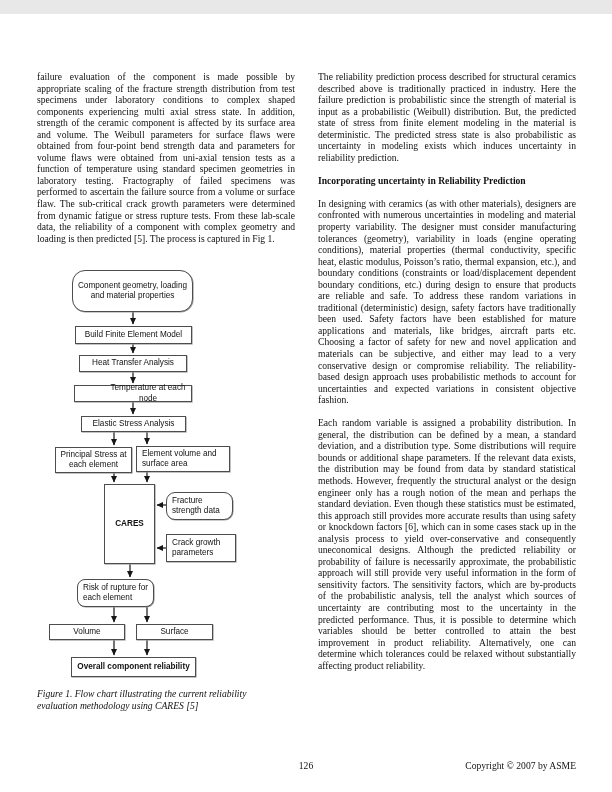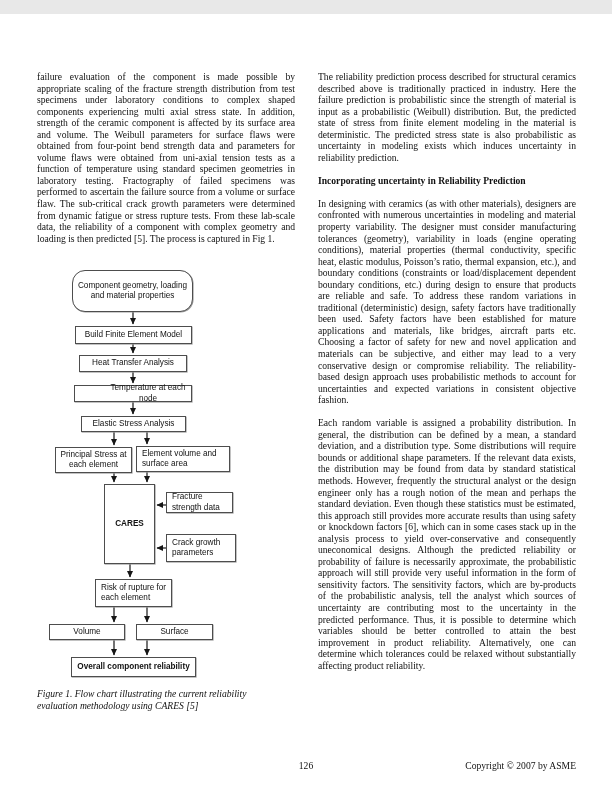--- a/index.html
+++ b/index.html
@@ -118,25 +118,25 @@
     <div class="flow-box" style="left:37px;top:119px;width:118px;height:17px;padding-left:32px;">Temperature at each node</div>
 
     <div class="flow-box" style="left:44px;top:150px;width:105px;height:16px;">Elastic Stress Analysis</div>
 
     <div class="flow-box" style="left:18px;top:181px;width:77px;height:26px;">Principal Stress at each element</div>
 
     <div class="flow-box left-text" style="left:99px;top:180px;width:94px;height:26px;">Element volume and surface area</div>
 
     <div class="flow-box bold" style="left:67px;top:218px;width:51px;height:80px;">CARES</div>
 
-    <div class="flow-box left-text" style="left:129px;top:226px;width:67px;height:21px;">Fracture strength data</div>
+    <div class="flow-box left-text" style="left:129px;top:226px;width:67px;height:28px;border-radius:9px;">Fracture strength data</div>
 
     <div class="flow-box left-text" style="left:129px;top:268px;width:70px;height:28px;">Crack growth parameters</div>
 
-    <div class="flow-box left-text" style="left:58px;top:313px;width:77px;height:28px;">Risk of rupture for each element</div>
+    <div class="flow-box left-text" style="left:40px;top:313px;width:77px;height:28px;border-radius:8px;">Risk of rupture for each element</div>
 
     <div class="flow-box" style="left:12px;top:358px;width:76px;height:16px;">Volume</div>
 
     <div class="flow-box" style="left:99px;top:358px;width:77px;height:16px;">Surface</div>
 
     <div class="flow-box bold" style="left:34px;top:391px;width:125px;height:20px;">Overall component reliability</div>
   </div>
 
   <div class="figure-caption">
     <span>Figure 1.  Flow chart illustrating the current reliability</span><br>

